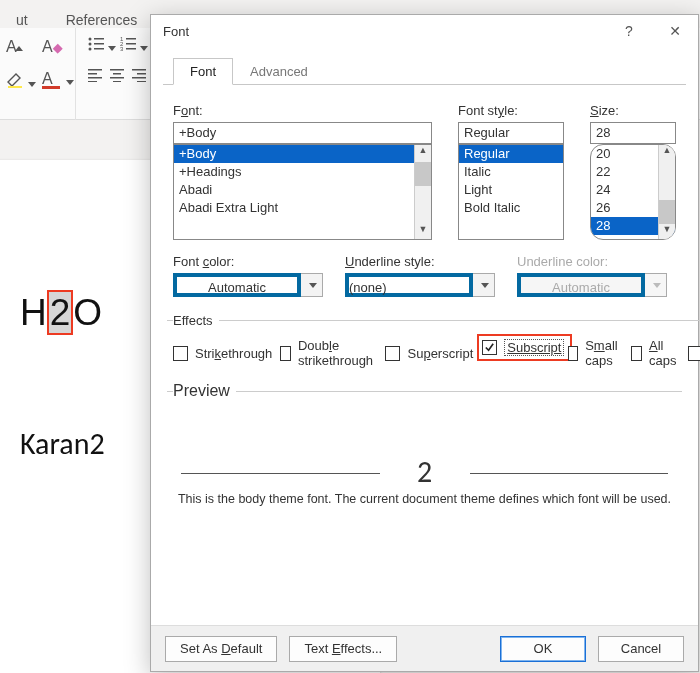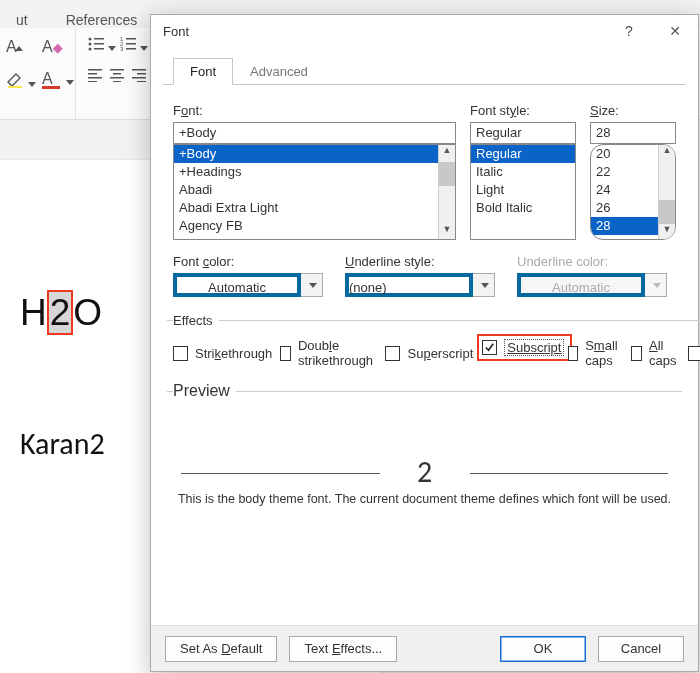--- a/index.html
+++ b/index.html
@@ -26,21 +26,21 @@
   .titlebar { height:32px; display:flex; align-items:center; padding:0 0 0 12px; font-size:13px; color:#333; }
   .titlebar .title { flex:1; }
   .titlebar .tb-btn { width:46px; text-align:center; font-size:14px; color:#555; cursor:default; height:32px; line-height:32px;}
   .dlg-body { padding:6px 12px 10px 12px; }
 
   .tabstrip { border-bottom:1px solid #c7c7c7; height:28px; display:flex; gap:0; margin-top:4px; padding-left:10px;}
   .tab { padding:5px 16px 6px; font-size:13px; color:#777; border:1px solid transparent; position:relative; top:1px; cursor:default;}
   .tab.active { color:#222; border:1px solid #c7c7c7; border-bottom-color:#fff; background:#fff; }
 
   .section { padding:18px 10px 0 10px; }
-  .row { display:flex; gap:14px; }
+  .row { display:flex; gap:26px; }
   .col { display:flex; flex-direction:column; }
   .lbl { font-size:13px; margin-bottom:4px; text-decoration:underline; text-decoration-color:transparent;}
 
   .textbox { border:1px solid #888; height:22px; padding:2px 5px; font-size:13px; background:#fff; }
   .listbox { border:1px solid #888; background:#fff; overflow:hidden; position:relative; }
   .listbox .items { font-size:13px; line-height:18px; }
   .listbox .item { padding:0 5px; white-space:nowrap; }
   .listbox .item.selected { background:#0a64c7; color:#fff; }
   .listbox .sb { position:absolute; right:0; top:0; bottom:0; width:17px; background:#f0f0f0; border-left:1px solid #ccc; }
   .sb .sb-btn { height:17px; text-align:center; font-size:9px; color:#555; background:#f0f0f0; }
@@ -188,21 +188,20 @@
 
         <div class="col" style="flex:1.5">
           <div class="lbl"><span>F</span><span class="u">o</span><span>nt:</span></div>
           <div class="textbox">+Body</div>
           <div class="listbox" style="height:96px;">
             <div class="items">
               <div class="item selected">+Body</div>
               <div class="item">+Headings</div>
               <div class="item">Abadi</div>
               <div class="item">Abadi Extra Light</div>
-              <div class="item">Agency FB</div>
             </div>
             <div class="sb">
               <div class="sb-btn">▲</div>
               <div class="sb-thumb" style="height:24px;"></div>
               <div style="height:38px;"></div>
               <div class="sb-btn">▼</div>
             </div>
           </div>
         </div>
 

